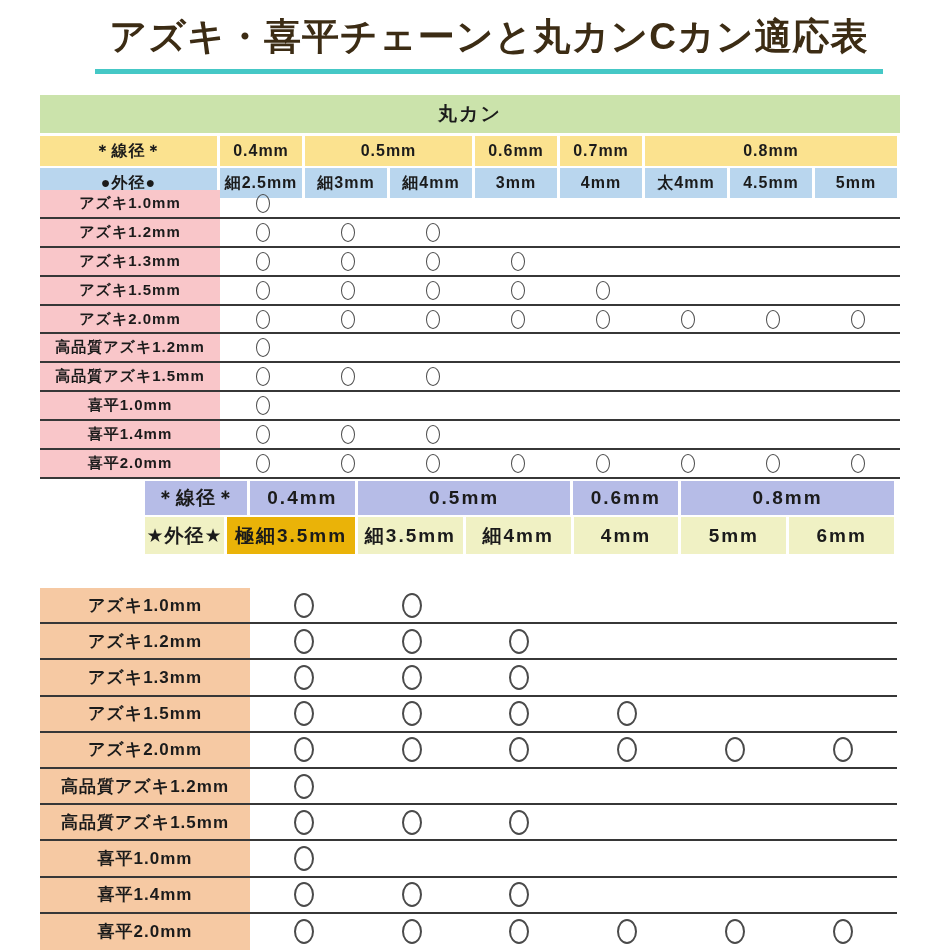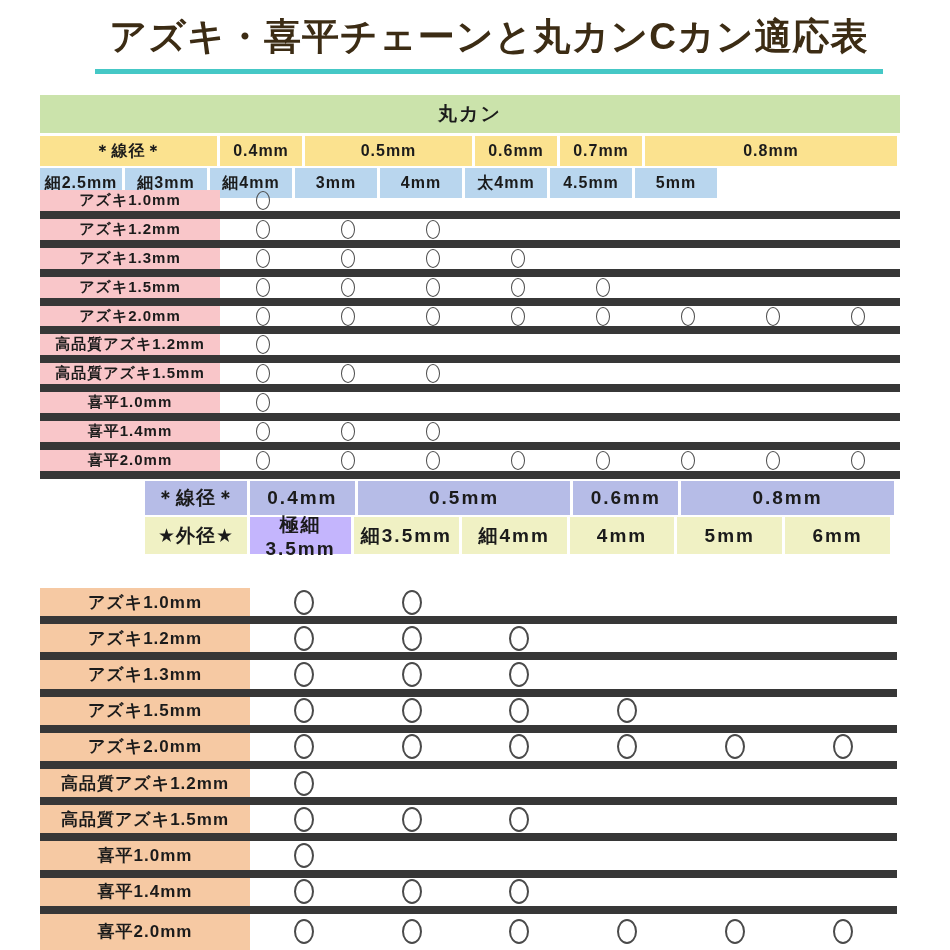--- a/index.html
+++ b/index.html
@@ -17,21 +17,21 @@
   .tbl-title{
     height:38px;display:flex;align-items:center;justify-content:center;
     font-weight:bold;margin-bottom:3px;letter-spacing:2px;
   }
   .hdr-row{display:flex;}
   .hdr-label,.hdr-cell{
     display:flex;align-items:center;justify-content:center;
     font-weight:bold;margin-right:3px;letter-spacing:1px;box-sizing:border-box;
   }
   .tbl-body .chain-row{
-    display:flex;box-sizing:border-box;border-bottom:8px solid #3b82f6;align-items:stretch;
+    display:flex;box-sizing:border-box;border-bottom:2px solid #3b82f6;align-items:stretch;
   }
   .row-label{
     display:flex;align-items:center;justify-content:center;
     font-weight:bold;letter-spacing:1px;box-sizing:border-box;
   }
   .mark-cell{display:flex;align-items:center;justify-content:center;box-sizing:border-box;}
   .circle{border-radius:50%;background:transparent;box-sizing:border-box;}
   
   #tbl-marukan{position:absolute;left:40px;top:95px;width:860px;}
   #tbl-marukan .tbl-title{font-size:19px;}
@@ -72,20 +72,21 @@
       <div class="hdr-label" style="background: rgb(251, 226, 143);">＊線径＊</div>
       <div class="hdr-row wire-cells">
           <div class="hdr-cell" style="width: 82px; background: rgb(251, 226, 143);">0.4mm</div>
           <div class="hdr-cell" style="width: 167px; background: rgb(251, 226, 143);">0.5mm</div>
           <div class="hdr-cell" style="width: 82px; background: rgb(251, 226, 143);">0.6mm</div>
           <div class="hdr-cell" style="width: 82px; background: rgb(251, 226, 143);">0.7mm</div>
           <div class="hdr-cell" style="width: 252px; background: rgb(251, 226, 143);">0.8mm</div>
         </div>
     </div>
     <div class="hdr-row outer-row">
+      <div class="hdr-label" style="background: rgb(185, 214, 238);">●外径●</div>
       <div class="hdr-row outer-cells">
           <div class="hdr-cell" style="width: 82px; background: rgb(185, 214, 238);">細2.5mm</div>
           <div class="hdr-cell" style="width: 82px; background: rgb(185, 214, 238);">細3mm</div>
           <div class="hdr-cell" style="width: 82px; background: rgb(185, 214, 238);">細4mm</div>
           <div class="hdr-cell" style="width: 82px; background: rgb(185, 214, 238);">3mm</div>
           <div class="hdr-cell" style="width: 82px; background: rgb(185, 214, 238);">4mm</div>
           <div class="hdr-cell" style="width: 82px; background: rgb(185, 214, 238);">太4mm</div>
           <div class="hdr-cell" style="width: 82px; background: rgb(185, 214, 238);">4.5mm</div>
           <div class="hdr-cell" style="width: 82px; background: rgb(185, 214, 238);">5mm</div>
         </div>
@@ -285,21 +286,21 @@
       <div class="hdr-row wire-cells">
           <div class="hdr-cell" style="width: 104.8px; background: rgb(182, 188, 231);">0.4mm</div>
           <div class="hdr-cell" style="width: 212.6px; background: rgb(182, 188, 231);">0.5mm</div>
           <div class="hdr-cell" style="width: 104.8px; background: rgb(182, 188, 231);">0.6mm</div>
           <div class="hdr-cell" style="width: 212.6px; background: rgb(182, 188, 231);">0.8mm</div>
         </div>
     </div>
     <div class="hdr-row outer-row">
       <div class="hdr-label" style="background: rgb(240, 241, 196);">★外径★</div>
       <div class="hdr-row outer-cells">
-          <div class="hdr-cell" style="width: 101px; background: #c4b5fd;">極細3.5mm</div>
+          <div class="hdr-cell" style="width: 128px; background: #eab308;">極細3.5mm</div>
           <div class="hdr-cell" style="width: 104.8px; background: rgb(240, 241, 196);">細3.5mm</div>
           <div class="hdr-cell" style="width: 104.8px; background: rgb(240, 241, 196);">細4mm</div>
           <div class="hdr-cell" style="width: 104.8px; background: rgb(240, 241, 196);">4mm</div>
           <div class="hdr-cell" style="width: 104.8px; background: rgb(240, 241, 196);">5mm</div>
           <div class="hdr-cell" style="width: 104.8px; background: rgb(240, 241, 196);">6mm</div>
         </div>
     </div>
   </section>
 
   <div class="tbl-body" id="tbl-ckan-body">

